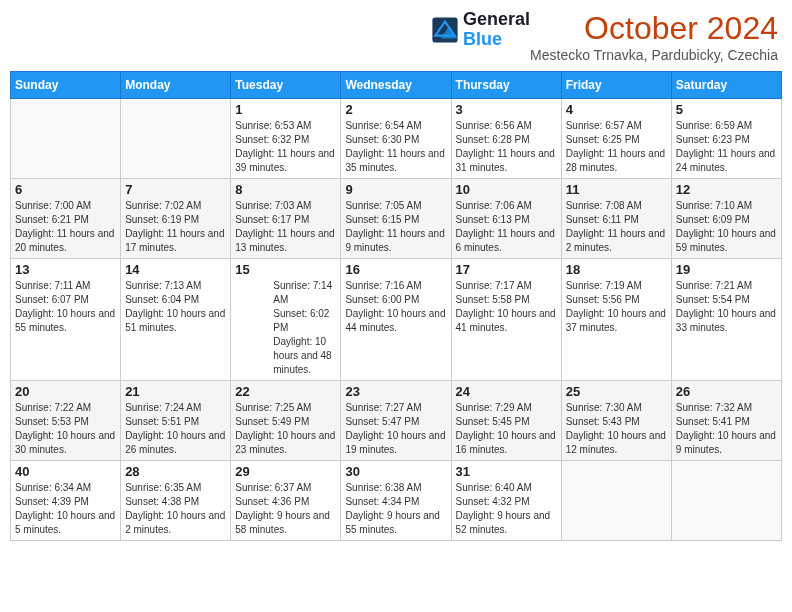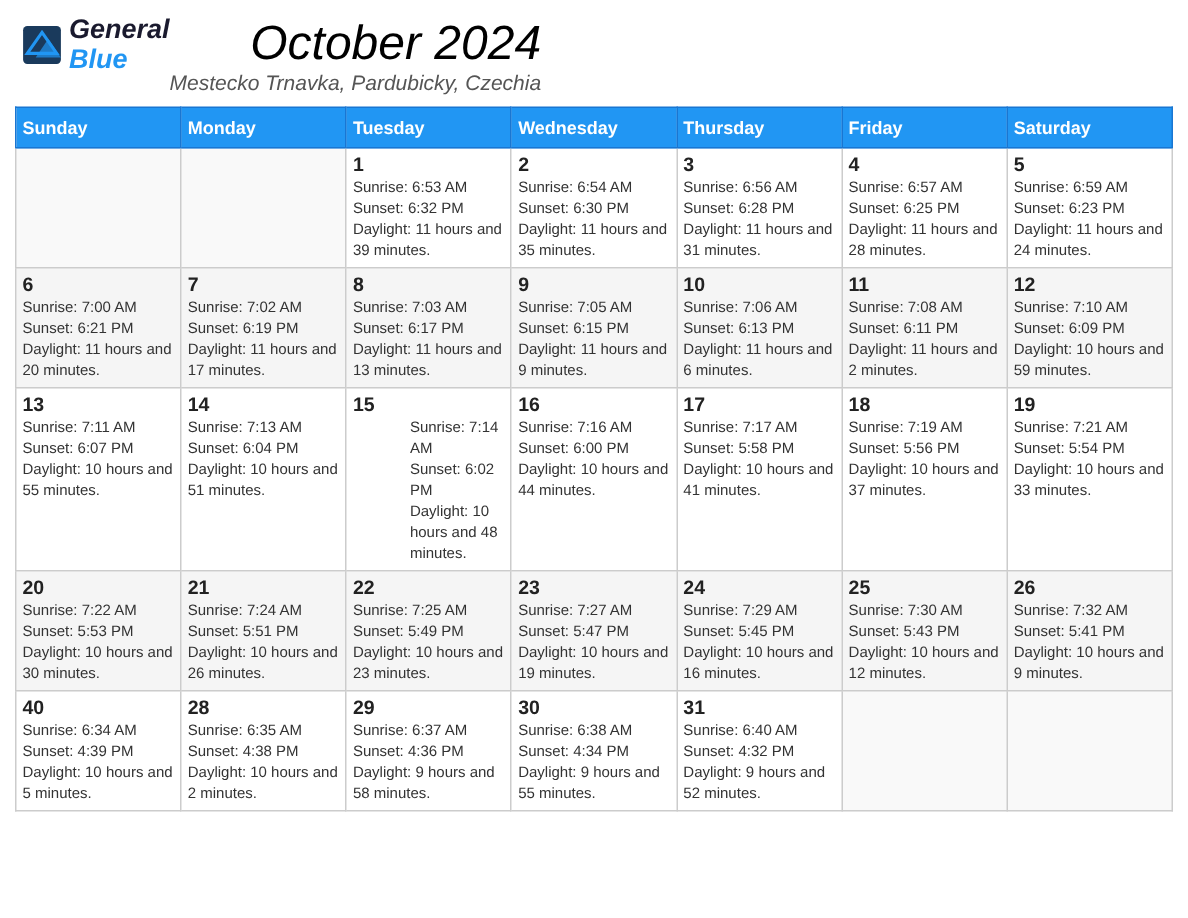--- a/index.html
+++ b/index.html
@@ -5,25 +5,24 @@
     * { box-sizing: border-box; margin: 0; padding: 0; }
     body {
       font-family: Arial, sans-serif;
       background: #fff;
       width: 792px;
       min-height: 612px;
       padding: 10px;
     }
     .header {
       display: flex;
-      justify-content: flex-start;
+      justify-content: flex-end;
       align-items: flex-start;
       margin-bottom: 8px;
       padding: 0 4px;
-      font-style: italic;
     }
     .logo {
       display: flex;
       align-items: center;
       gap: 4px;
     }
     .logo-text {
       font-size: 18px;
       font-weight: bold;
       color: #1a1a2e;
@@ -35,21 +34,21 @@
     .logo-icon {
       width: 28px;
       height: 28px;
     }
     .title-block {
       text-align: right;
     }
     .month-title {
       font-size: 32px;
       font-weight: normal;
-      color: #000000;
+      color: #c2410c;
     }
     .location {
       font-size: 14px;
       color: #555;
     }
     .calendar {
       width: 100%;
       border-collapse: collapse;
       font-size: 11px;
       padding-left: 44px;

